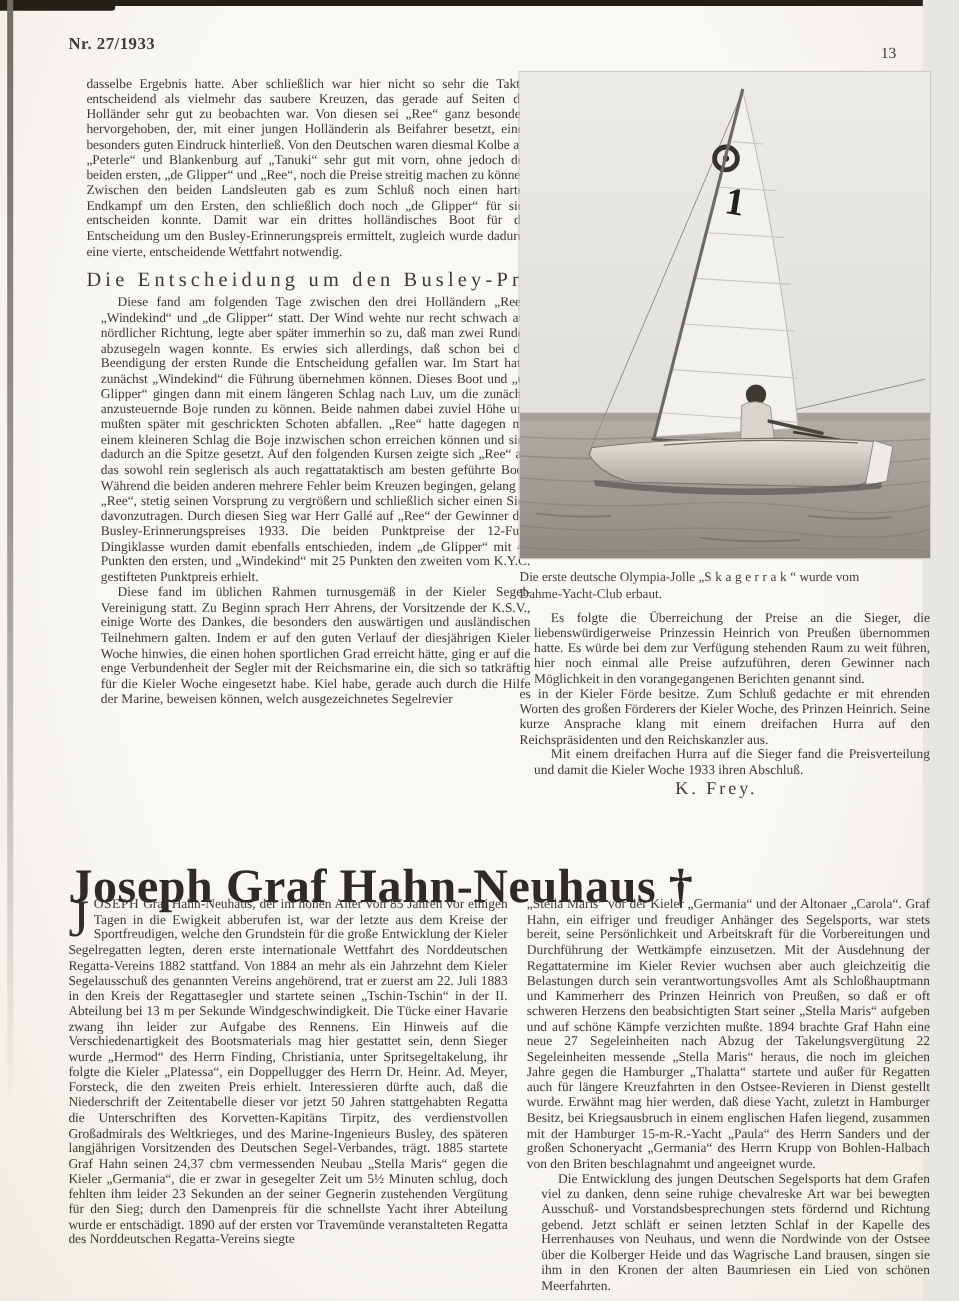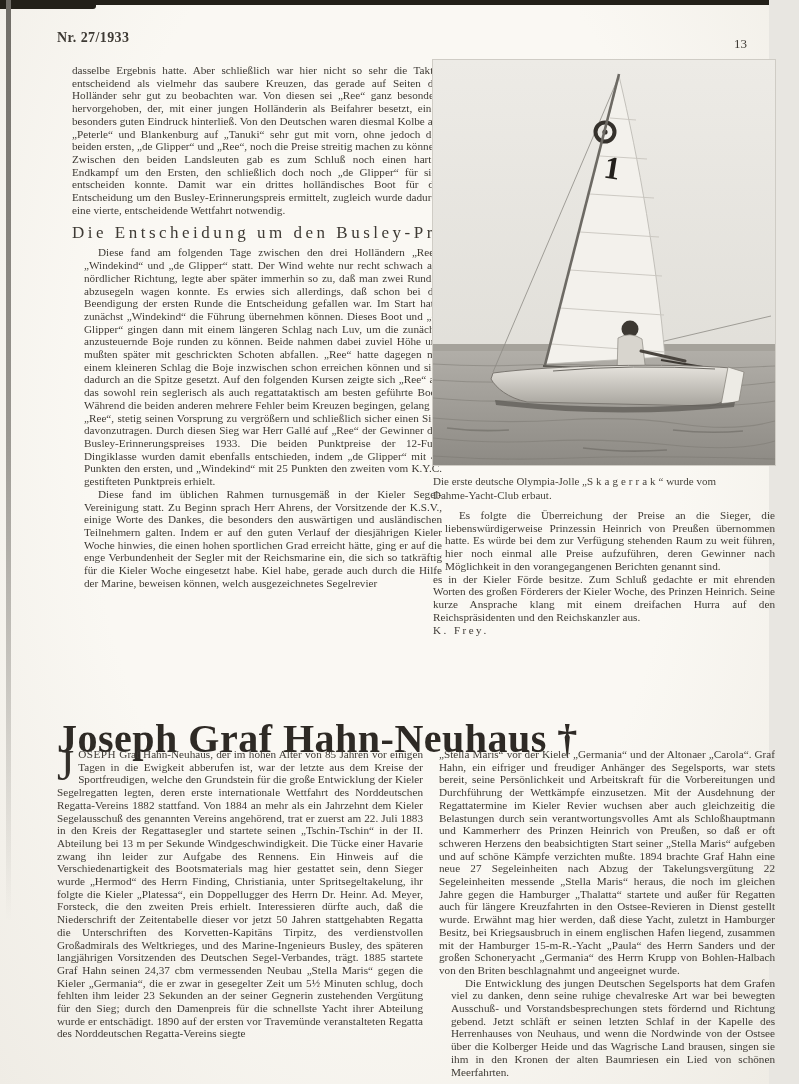--- a/index.html
+++ b/index.html
@@ -21,21 +21,21 @@
   
   .para{margin:0;text-align:justify;font-size:11.2px;line-height:12.7px;}
   .para.indent{text-indent:14px;margin-left:12px;}
   .sec-heading{margin:7px 0 3px 0;font-size:17px;letter-spacing:3.5px;white-space:nowrap;}
   .col-left-1{position:absolute;left:72px;top:64px;width:370px;}
   .photo-block{position:absolute;left:433px;top:60px;width:342px;}
   .photo-frame{width:342px;height:405px;display:block;outline:1px solid #cfccc5;}
   .caption{margin-top:9px;text-align:left;font-size:11px;line-height:14px;color:#46423b;}
   .caption .spaced{letter-spacing:3px;}
   .right-text{margin-top:7px;}
-  .signature{margin-top:1px;text-align:left;padding-right:14px;font-size:11px;letter-spacing:2.5px;}
+  .signature{margin-top:1px;text-align:center;padding-right:14px;font-size:15px;letter-spacing:2.5px;}
   
   .headline{position:absolute;left:57px;top:688px;font-size:40px;font-weight:bold;
     letter-spacing:.5px;color:#2e2a25;white-space:nowrap;}
   .obituary{position:absolute;left:57px;top:748px;width:718px;display:flex;gap:16px;}
   .ob-col-left{width:366px;}
   .ob-col-right{flex:1;}
   .dropcap{float:left;font-size:44px;line-height:32px;padding:2px 4px 0 0;font-weight:400;color:#332f2a;}
   .leadcaps{letter-spacing:.5px;}
   
   .watermark{
@@ -125,20 +125,21 @@
     </svg>
 
     <div class="caption">
       <span>Die erste deutsche Olympia-Jolle „</span><span class="spaced">Skagerrak</span><span>“ wurde vom</span><br>
       <span>Dahme-Yacht-Club erbaut.</span>
     </div>
 
     <div class="right-text">
       <p class="para indent">Es folgte die Überreichung der Preise an die Sieger, die liebenswürdigerweise Prinzessin Heinrich von Preußen übernommen hatte. Es würde bei dem zur Verfügung stehenden Raum zu weit führen, hier noch einmal alle Preise aufzuführen, deren Gewinner nach Möglichkeit in den vorangegangenen Berichten genannt sind.</p>
       <p class="para">es in der Kieler Förde besitze. Zum Schluß gedachte er mit ehrenden Worten des großen Förderers der Kieler Woche, des Prinzen Heinrich. Seine kurze Ansprache klang mit einem dreifachen Hurra auf den Reichspräsidenten und den Reichskanzler aus.</p>
+      <p class="para indent">Mit einem dreifachen Hurra auf die Sieger fand die Preisverteilung und damit die Kieler Woche 1933 ihren Abschluß.</p>
       <p class="signature">K. Frey.</p>
     </div>
   </div>
 
   <h1 class="headline">Joseph Graf Hahn-Neuhaus †</h1>
 
   <div class="obituary">
     <div class="ob-col-left">
       <p class="para"><span class="dropcap">J</span><span class="leadcaps">OSEPH</span><span> Graf Hahn-Neuhaus, der im hohen Alter von 85 Jahren vor einigen Tagen in die Ewigkeit abberufen ist, war der letzte aus dem Kreise der Sportfreudigen, welche den Grundstein für die große Entwicklung der Kieler Segelregatten legten, deren erste internationale Wettfahrt des Norddeutschen Regatta-Vereins 1882 stattfand. Von 1884 an mehr als ein Jahrzehnt dem Kieler Segelausschuß des genannten Vereins angehörend, trat er zuerst am 22. Juli 1883 in den Kreis der Regattasegler und startete seinen „Tschin-Tschin“ in der II. Abteilung bei 13 m per Sekunde Windgeschwindigkeit. Die Tücke einer Havarie zwang ihn leider zur Aufgabe des Rennens. Ein Hinweis auf die Verschiedenartigkeit des Bootsmaterials mag hier gestattet sein, denn Sieger wurde „Hermod“ des Herrn Finding, Christiania, unter Spritsegeltakelung, ihr folgte die Kieler „Platessa“, ein Doppellugger des Herrn Dr. Heinr. Ad. Meyer, Forsteck, die den zweiten Preis erhielt. Interessieren dürfte auch, daß die Niederschrift der Zeitentabelle dieser vor jetzt 50 Jahren stattgehabten Regatta die Unterschriften des Korvetten-Kapitäns Tirpitz, des verdienstvollen Großadmirals des Weltkrieges, und des Marine-Ingenieurs Busley, des späteren langjährigen Vorsitzenden des Deutschen Segel-Verbandes, trägt. 1885 startete Graf Hahn seinen 24,37 cbm vermessenden Neubau „Stella Maris“ gegen die Kieler „Germania“, die er zwar in gesegelter Zeit um 5½ Minuten schlug, doch fehlten ihm leider 23 Sekunden an der seiner Gegnerin zustehenden Vergütung für den Sieg; durch den Damenpreis für die schnellste Yacht ihrer Abteilung wurde er entschädigt. 1890 auf der ersten vor Travemünde veranstalteten Regatta des Norddeutschen Regatta-Vereins siegte</span></p>
     </div>

